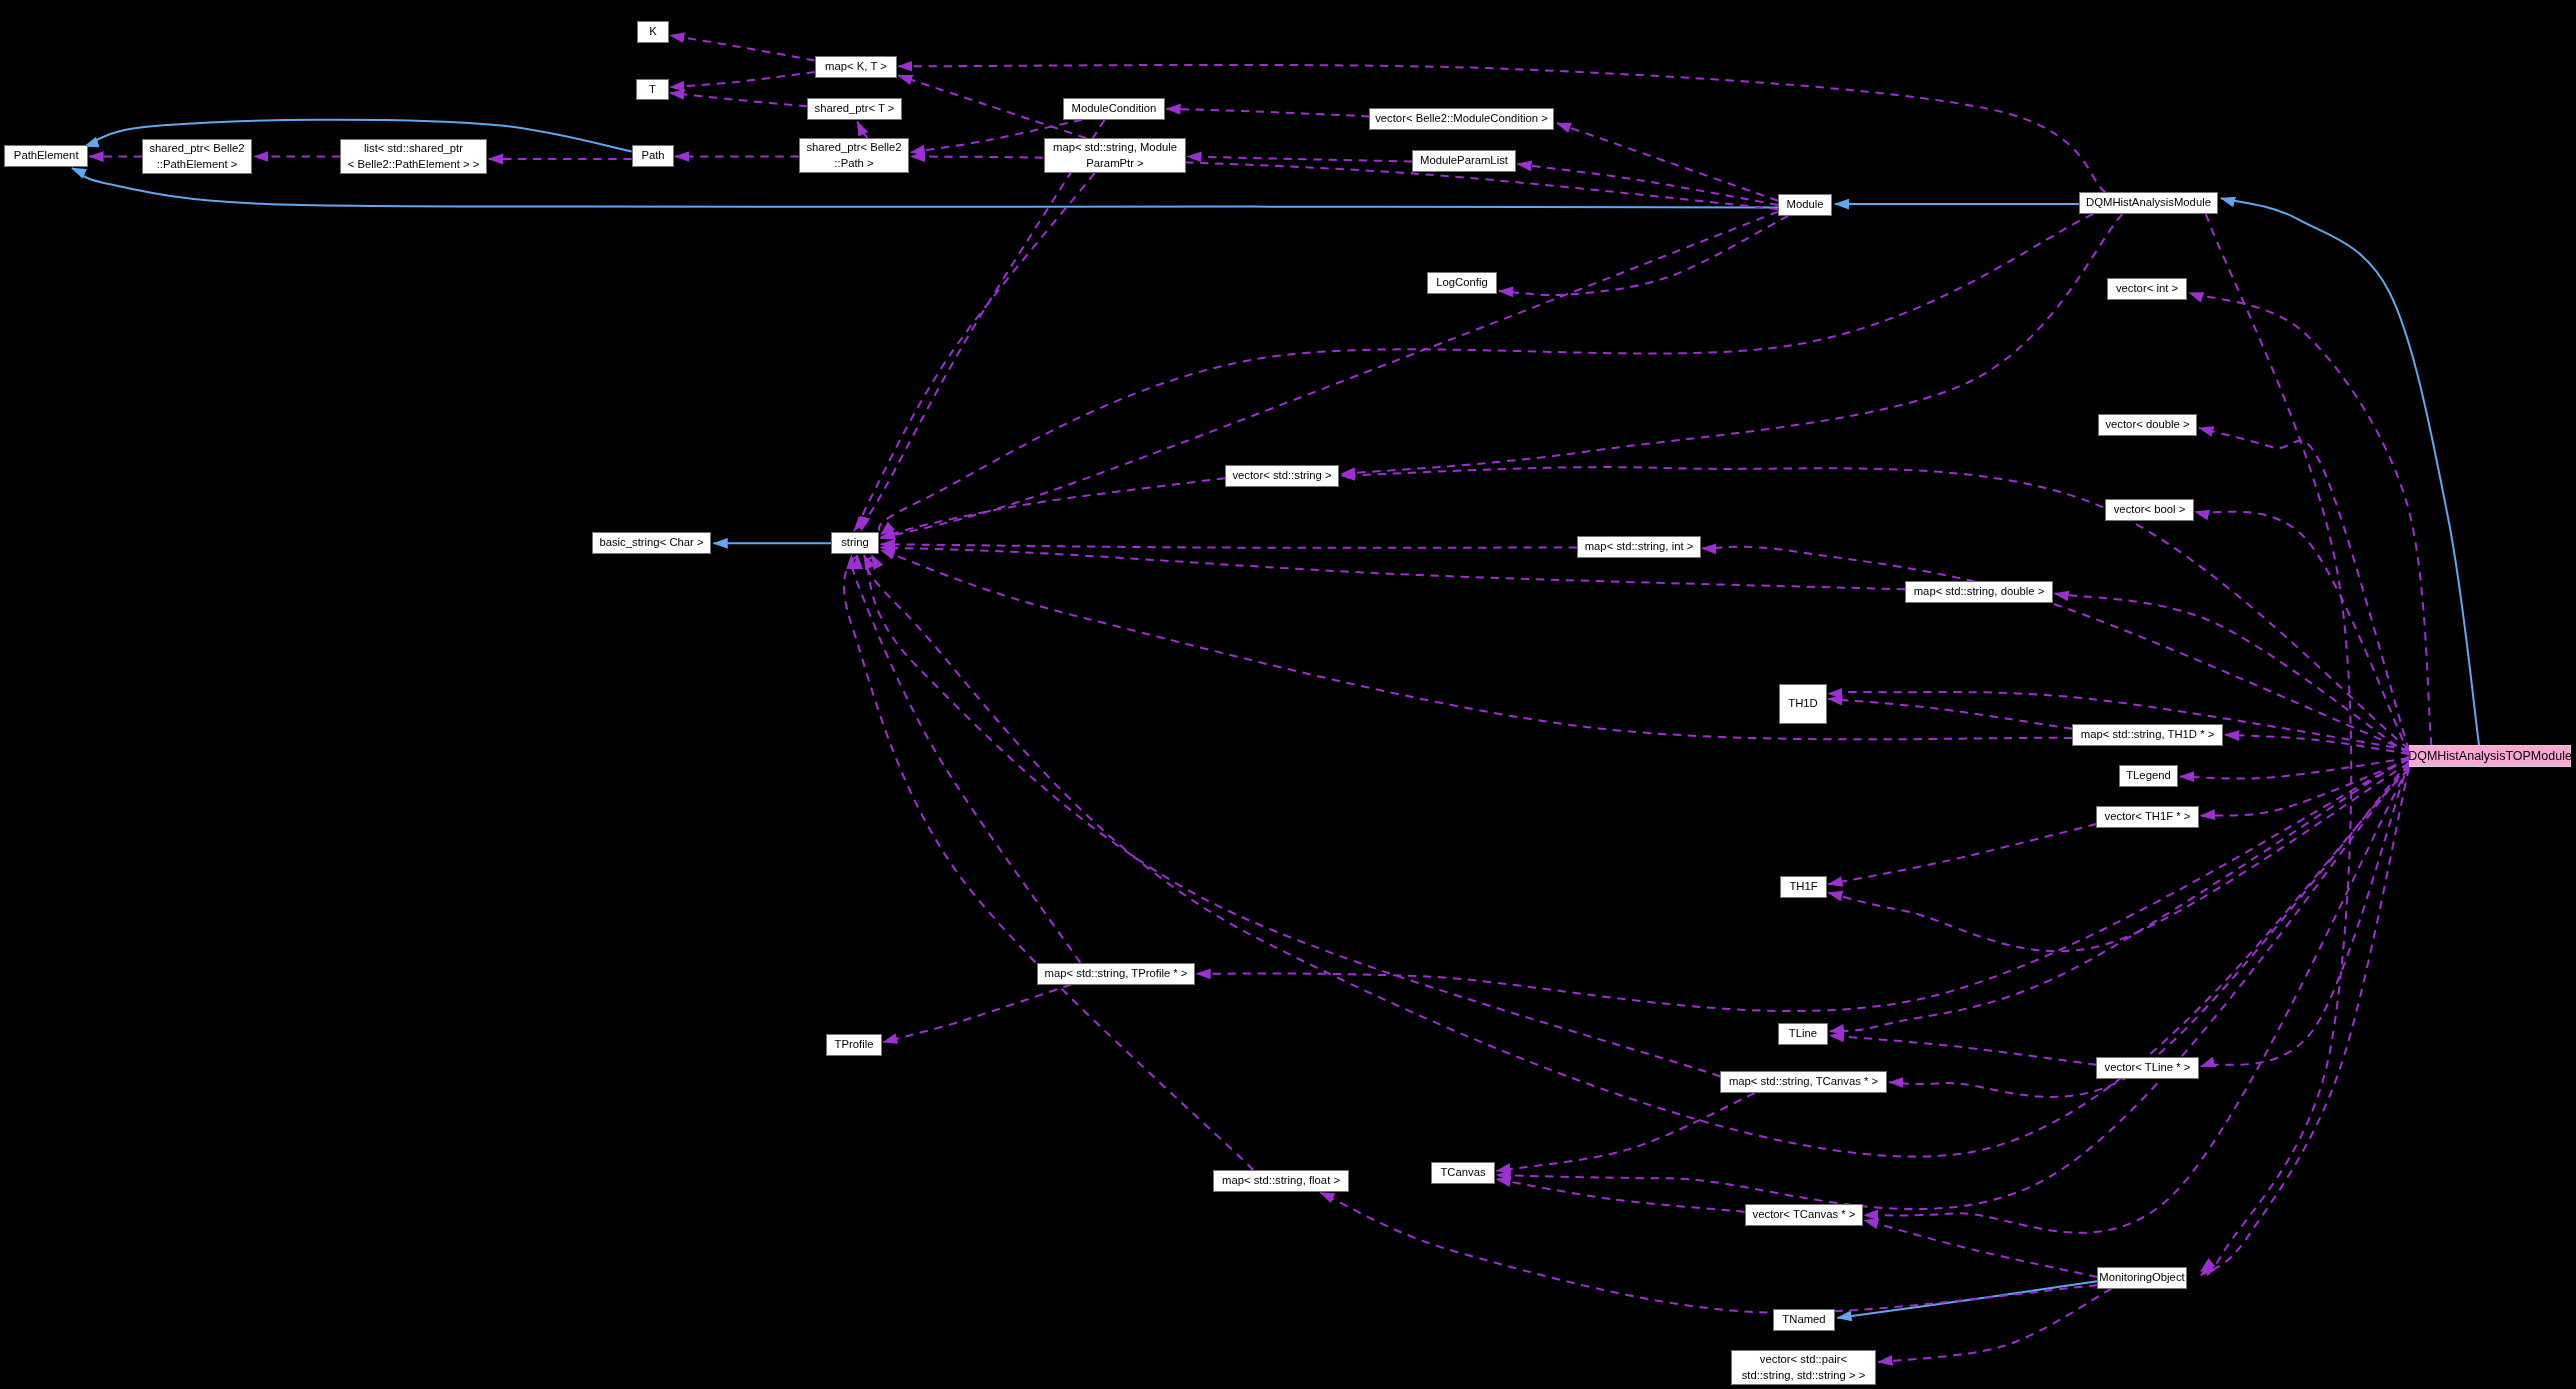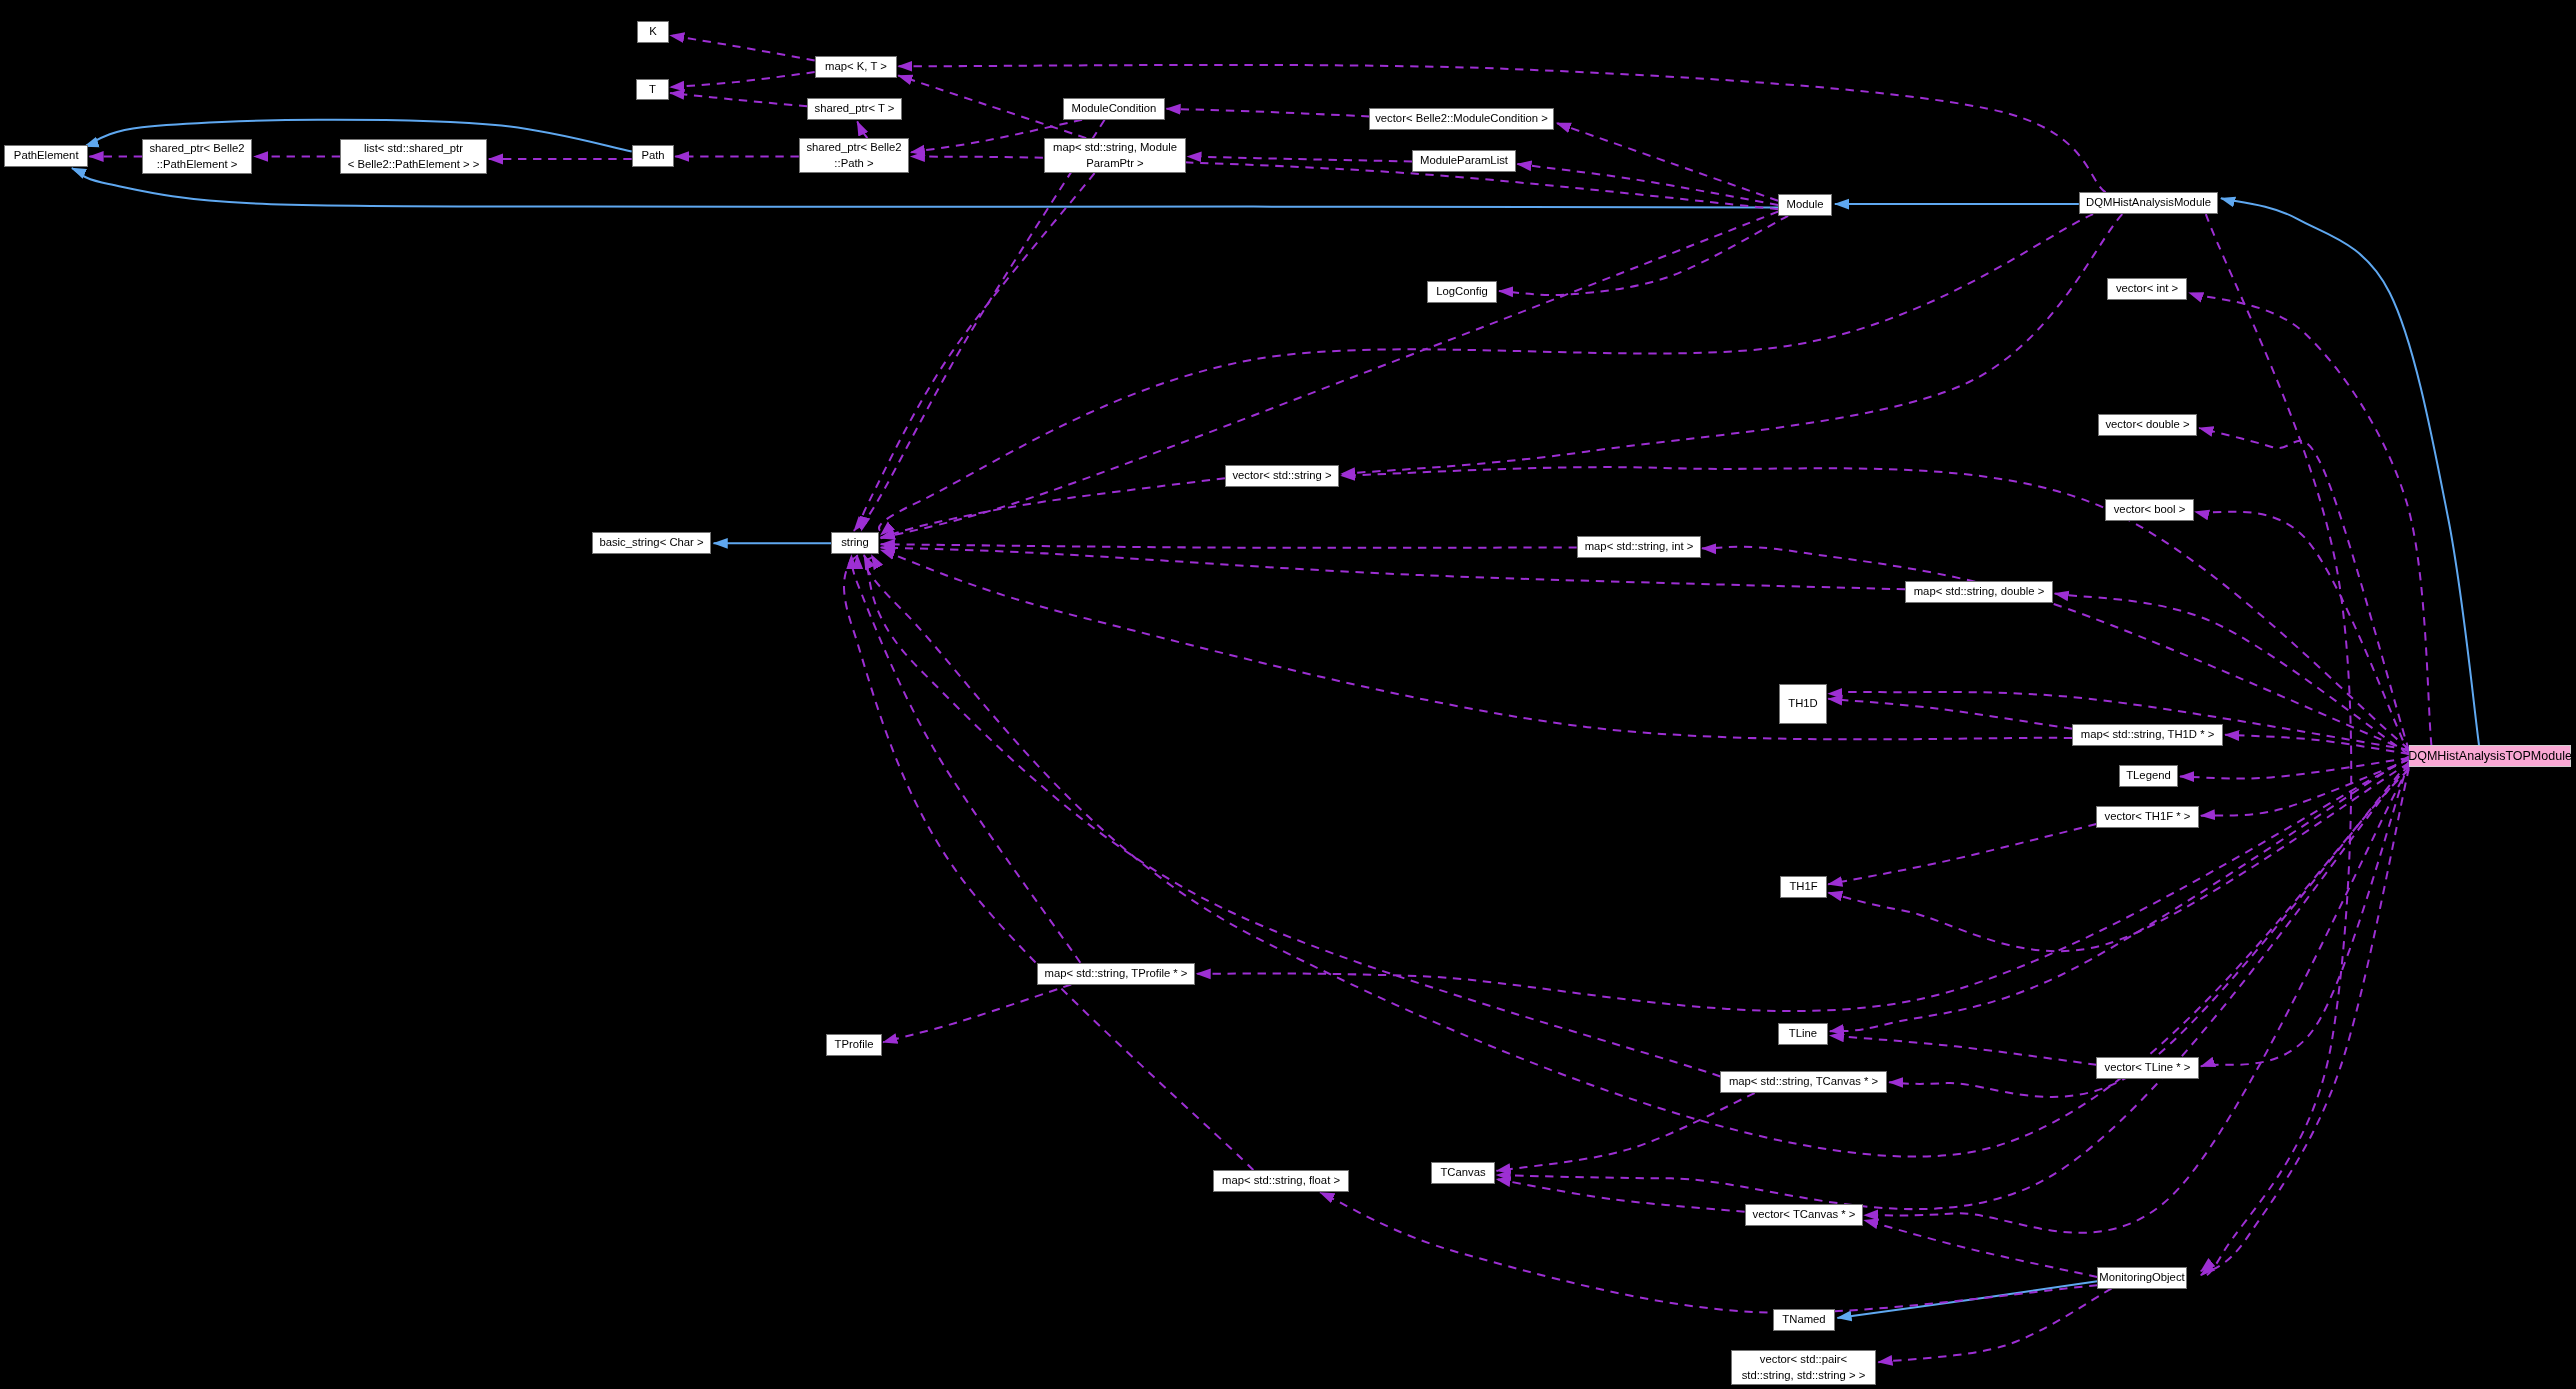--- a/index.html
+++ b/index.html
@@ -133,21 +133,21 @@
       <div class="node" style="left: 340px; top: 139px; width: 147px; height: 35px;">list&lt; std::shared_ptr
 &lt; Belle2::PathElement &gt; &gt;</div>
       <div class="node" style="left: 632px; top: 145px; width: 42px; height: 22px;">Path</div>
       <div class="node" style="left: 799px; top: 138px; width: 110px; height: 35px;">shared_ptr&lt; Belle2
 ::Path &gt;</div>
       <div class="node" style="left: 1044px; top: 138px; width: 142px; height: 35px;">map&lt; std::string, Module
 ParamPtr &gt;</div>
       <div class="node" style="left: 1412px; top: 150px; width: 104px; height: 22px;">ModuleParamList</div>
       <div class="node" style="left: 1778px; top: 194px; width: 54px; height: 22px;">Module</div>
       <div class="node" style="left: 2079px; top: 192px; width: 139px; height: 22px;">DQMHistAnalysisModule</div>
-      <div class="node" style="left: 1427px; top: 281px; width: 70px; height: 22px;">LogConfig</div>
+      <div class="node" style="left: 1427px; top: 272px; width: 70px; height: 22px;">LogConfig</div>
       <div class="node" style="left: 2107px; top: 278px; width: 80px; height: 22px;">vector&lt; int &gt;</div>
       <div class="node" style="left: 2098px; top: 414px; width: 99px; height: 22px;">vector&lt; double &gt;</div>
       <div class="node" style="left: 1225px; top: 465px; width: 114px; height: 22px;">vector&lt; std::string &gt;</div>
       <div class="node" style="left: 2105px; top: 499px; width: 89px; height: 22px;">vector&lt; bool &gt;</div>
       <div class="node" style="left: 592px; top: 532px; width: 119px; height: 22px;">basic_string&lt; Char &gt;</div>
       <div class="node" style="left: 831px; top: 532px; width: 48px; height: 22px;">string</div>
       <div class="node" style="left: 1577px; top: 536px; width: 124px; height: 22px;">map&lt; std::string, int &gt;</div>
       <div class="node" style="left: 1905px; top: 581px; width: 148px; height: 22px;">map&lt; std::string, double &gt;</div>
       <div class="node" style="left: 1779px; top: 684px; width: 48px; height: 40px;">TH1D</div>
       <div class="node" style="left: 2072px; top: 724px; width: 151px; height: 22px;">map&lt; std::string, TH1D * &gt;</div>

